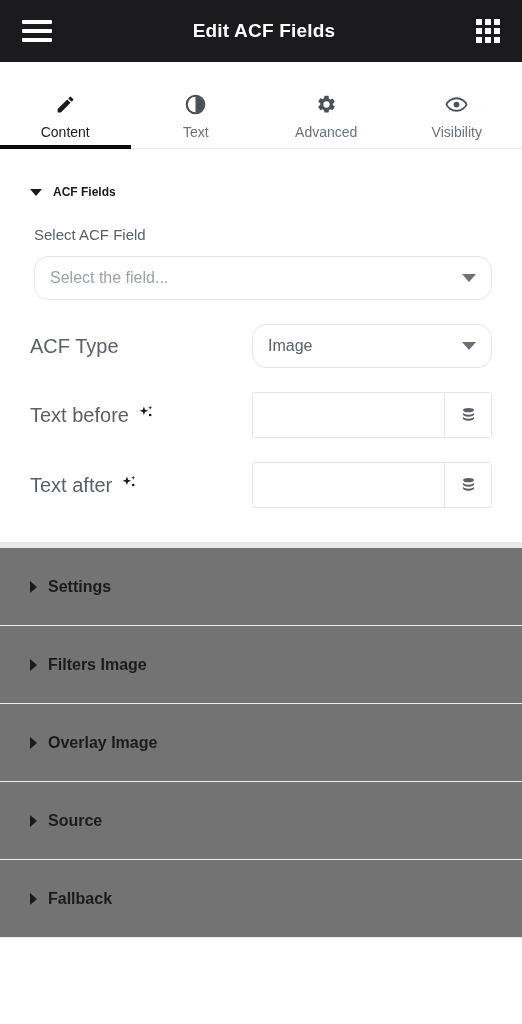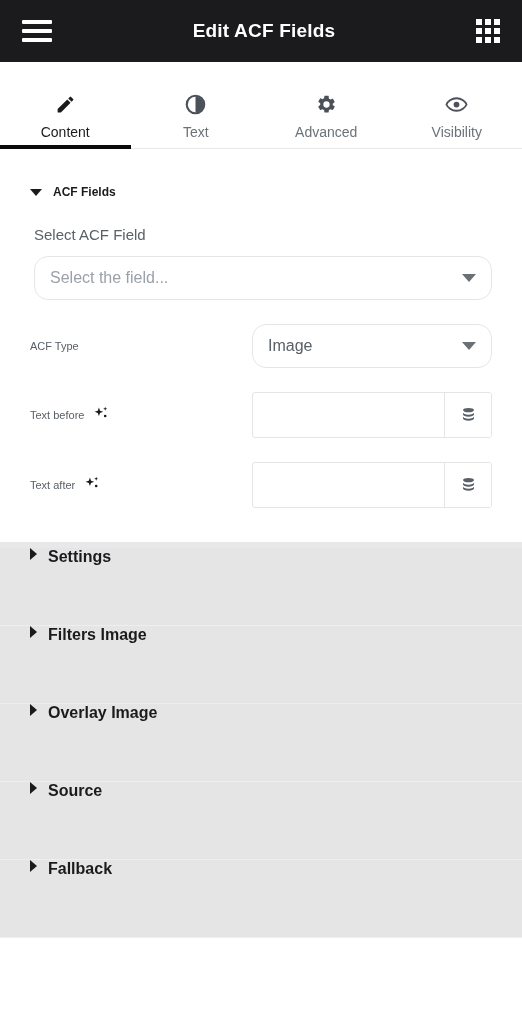--- a/index.html
+++ b/index.html
@@ -165,21 +165,21 @@
     flex: none;
   }
 
   .row {
     display: flex;
     align-items: center;
     padding: 0 30px;
     margin-top: 24px;
   }
   .row-label {
-    font-size: 11px;
+    font-size: 20px;
     color: #5a6067;
     display: flex;
     align-items: center;
     gap: 8px;
     white-space: nowrap;
   }
   .row-control {
     margin-left: auto;
     width: 240px;
   }
@@ -215,27 +215,27 @@
   }
 
   
   .gap-band {
     height: 6px;
     background: #e7e8ea;
   }
   .acc-item {
     height: 78px;
     display: flex;
-    align-items: flex-start;
+    align-items: center;
     gap: 11px;
     padding: 0 30px;
     border-bottom: 1px solid #eceef0;
     box-sizing: border-box;
     cursor: pointer;
-    background: #e5e5e5;
+    background: #737373;
   }
   .acc-item .acc-label {
     font-size: 16px;
     font-weight: bold;
     color: #1b1b1d;
   }
 </style>
 </head>
 <body>
 

